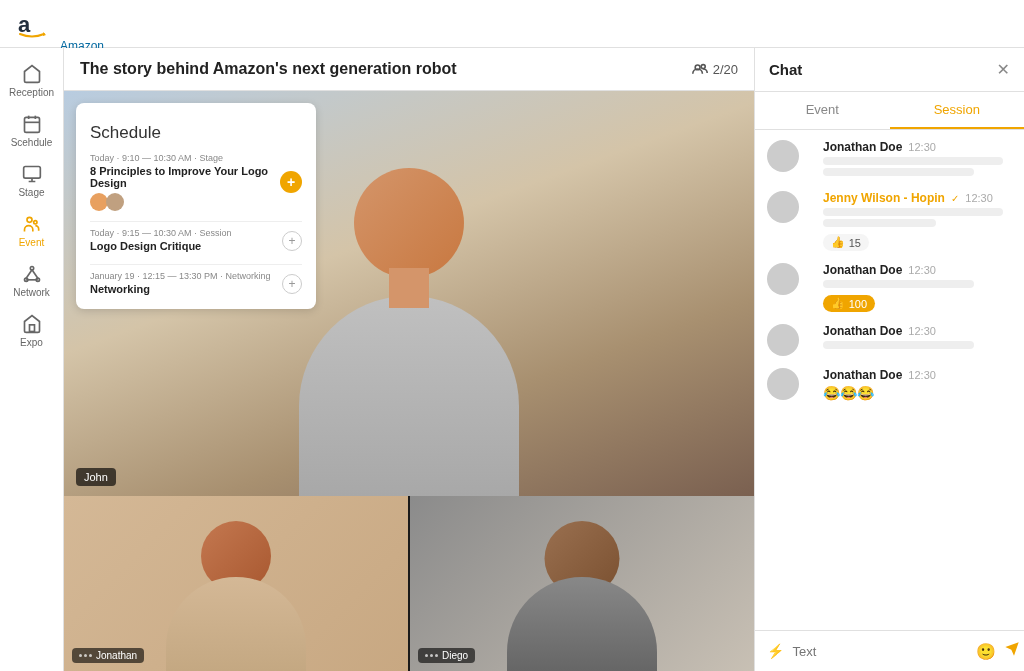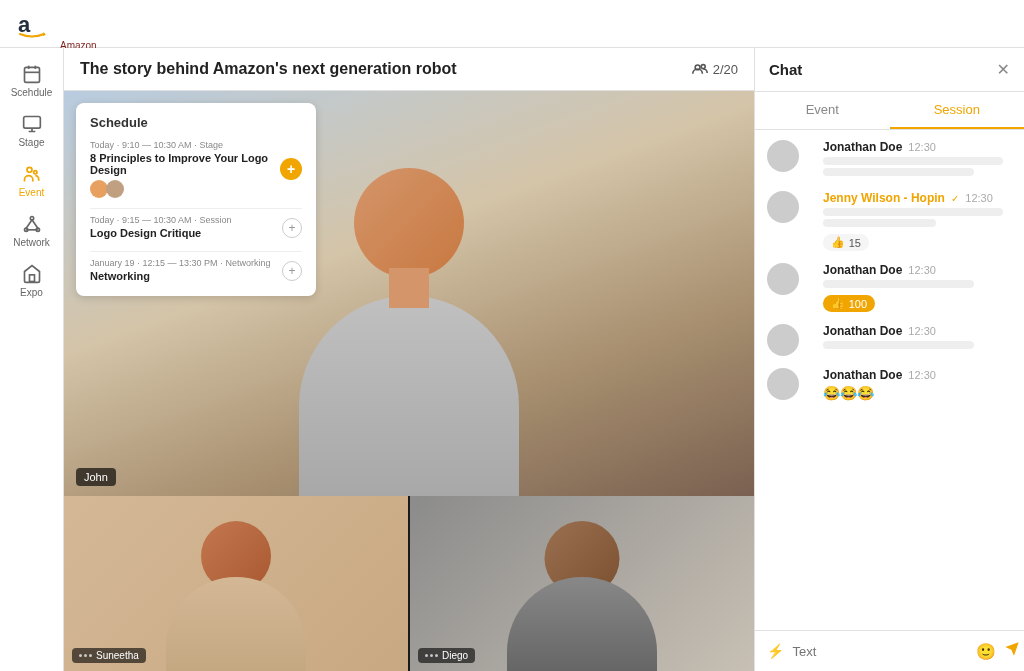--- a/index.html
+++ b/index.html
@@ -2,21 +2,21 @@
 <html><head>
   <meta charset="utf-8">
   <style>
     * { box-sizing: border-box; margin: 0; padding: 0; }
     body { font-family: -apple-system, BlinkMacSystemFont, 'Segoe UI', sans-serif; background: #f5f5f5; display: flex; flex-direction: column; height: 671px; width: 1024px; overflow: hidden; }
 
     
     .top-bar { height: 48px; background: #fff; border-bottom: 1px solid #e0e0e0; display: flex; align-items: center; padding: 0 16px; flex-shrink: 0; }
     .amazon-logo { width: 32px; height: 32px; display: flex; align-items: center; justify-content: center; }
     .amazon-logo svg { width: 32px; height: 32px; }
-    .top-bar-title { margin-left: 12px; font-size: 10px; color: #7f1d1d; font-weight: 500; margin-top: 44px; }
+    .top-bar-title { margin-left: 12px; font-size: 12px; color: #0369a1; font-weight: 500; margin-top: 44px; }
 
     
     .main-layout { display: flex; flex: 1; overflow: hidden; }
 
     
     .sidebar { width: 64px; background: #fff; border-right: 1px solid #e0e0e0; display: flex; flex-direction: column; align-items: center; padding: 8px 0; flex-shrink: 0; }
     .sidebar-item { width: 100%; display: flex; flex-direction: column; align-items: center; padding: 8px 0; cursor: pointer; color: #666; font-size: 10px; gap: 3px; }
     .sidebar-item.active { color: #f0a500; }
     .sidebar-item svg { width: 20px; height: 20px; }
     .sidebar-item-label { font-size: 10px; text-align: center; }
@@ -27,21 +27,21 @@
     
     .content-header { background: #fff; padding: 12px 16px; border-bottom: 1px solid #e0e0e0; display: flex; align-items: center; justify-content: space-between; flex-shrink: 0; }
     .content-header-title { font-size: 16px; font-weight: 600; color: #222; }
     .attendee-count { display: flex; align-items: center; gap: 5px; font-size: 13px; color: #555; }
 
     
     .video-section { flex: 1; background: #1a1a1a; position: relative; overflow: hidden; display: flex; flex-direction: column; }
 
     
     .schedule-overlay { position: absolute; top: 12px; left: 12px; background: #fff; border-radius: 8px; padding: 12px 14px; width: 240px; z-index: 10; box-shadow: 0 2px 8px rgba(0,0,0,0.15); }
-    .schedule-title { font-size: 13px; font-weight: 700; color: #333; margin-bottom: 10px; }
+    .schedule-title { font-size: 17px; font-weight: 400; color: #333; margin-bottom: 10px; margin-top: 8px; }
     .schedule-item { margin-bottom: 10px; }
     .schedule-time { font-size: 9px; color: #888; }
     .schedule-name { font-size: 11px; font-weight: 600; color: #222; margin: 2px 0; }
     .schedule-item-row { display: flex; align-items: center; justify-content: space-between; }
     .schedule-add-btn { width: 22px; height: 22px; background: #f0a500; border-radius: 50%; display: flex; align-items: center; justify-content: center; cursor: pointer; color: #fff; font-size: 14px; font-weight: bold; flex-shrink: 0; }
     .schedule-plus-btn { width: 20px; height: 20px; border: 1px solid #ccc; border-radius: 50%; display: flex; align-items: center; justify-content: center; cursor: pointer; color: #999; font-size: 12px; flex-shrink: 0; }
     .schedule-avatars { display: flex; gap: -4px; margin-top: 4px; }
     .schedule-avatar { width: 18px; height: 18px; border-radius: 50%; background: #ccc; margin-right: -4px; }
     .schedule-avatar:first-child { background: #f0a500; }
     .schedule-avatar:last-child { background: #e8c4a0; }
@@ -107,20 +107,26 @@
       <polygon points="27,24 30,27 27,28" fill="#F0A500"></polygon>
     </svg>
   </div>
   <span class="top-bar-title">Amazon</span>
 </div>
 
 <div class="main-layout">
 
   <div class="sidebar">
 
+    <div class="sidebar-item">
+      <svg viewBox="0 0 24 24" fill="none" stroke="currentColor" stroke-width="2">
+        <path d="M3 9l9-7 9 7v11a2 2 0 01-2 2H5a2 2 0 01-2-2z"></path>
+      </svg>
+      <span class="sidebar-item-label">Reception</span>
+    </div>
 
     <div class="sidebar-item">
       <svg viewBox="0 0 24 24" fill="none" stroke="currentColor" stroke-width="2">
         <rect x="3" y="4" width="18" height="18" rx="2"></rect>
         <line x1="16" y1="2" x2="16" y2="6"></line>
         <line x1="8" y1="2" x2="8" y2="6"></line>
         <line x1="3" y1="10" x2="21" y2="10"></line>
       </svg>
       <span class="sidebar-item-label">Scehdule</span>
     </div>
@@ -249,21 +255,21 @@
             <div style="position:absolute;bottom:0;left:50%;transform:translateX(-50%);width:160px;height:90%;">
               <div style="width:70px;height:70px;background:linear-gradient(135deg,#c47850,#a85830);border-radius:50%;position:absolute;top:5%;left:50%;transform:translateX(-50%);"></div>
               <div style="width:140px;height:60%;background:linear-gradient(180deg,#d4b896,#c4a882);border-radius:70px 70px 0 0;position:absolute;bottom:0;left:50%;transform:translateX(-50%);"></div>
             </div>
             <div class="bottom-video-name">
               <div class="mic-dots">
                 <div class="mic-dot"></div>
                 <div class="mic-dot"></div>
                 <div class="mic-dot"></div>
               </div>
-              <span>Suneetha</span>
+              <span>Jonathan</span>
             </div>
           </div>
         </div>
 
         <div class="bottom-video bottom-video-right">
           <div style="width:100%;height:100%;position:relative;overflow:hidden;">
             <div style="position:absolute;bottom:0;left:50%;transform:translateX(-50%);width:160px;height:90%;">
               <div style="width:75px;height:75px;background:linear-gradient(135deg,#9a7050,#7a5030);border-radius:50%;position:absolute;top:5%;left:50%;transform:translateX(-50%);"></div>
               <div style="width:150px;height:60%;background:linear-gradient(180deg,#888,#666);border-radius:75px 75px 0 0;position:absolute;bottom:0;left:50%;transform:translateX(-50%);"></div>
             </div>

